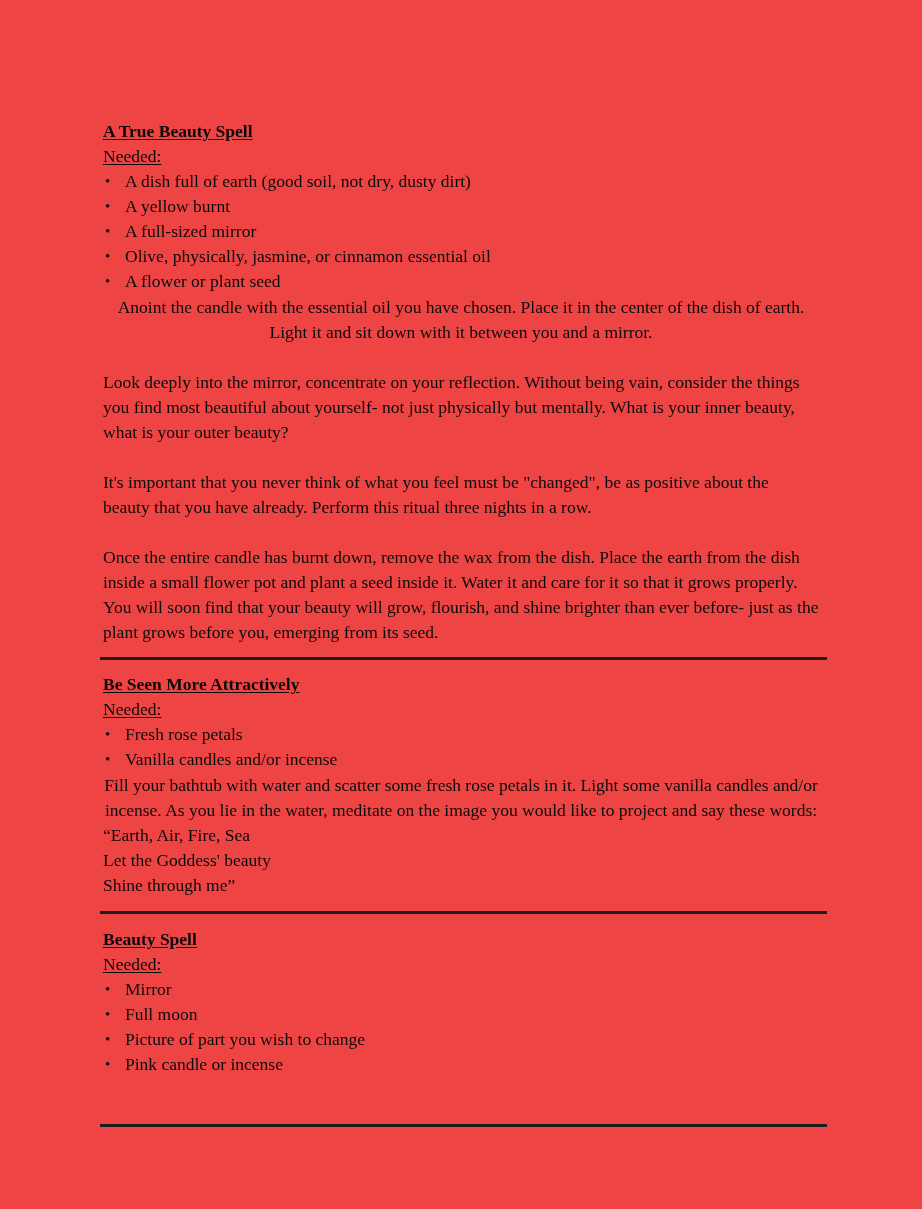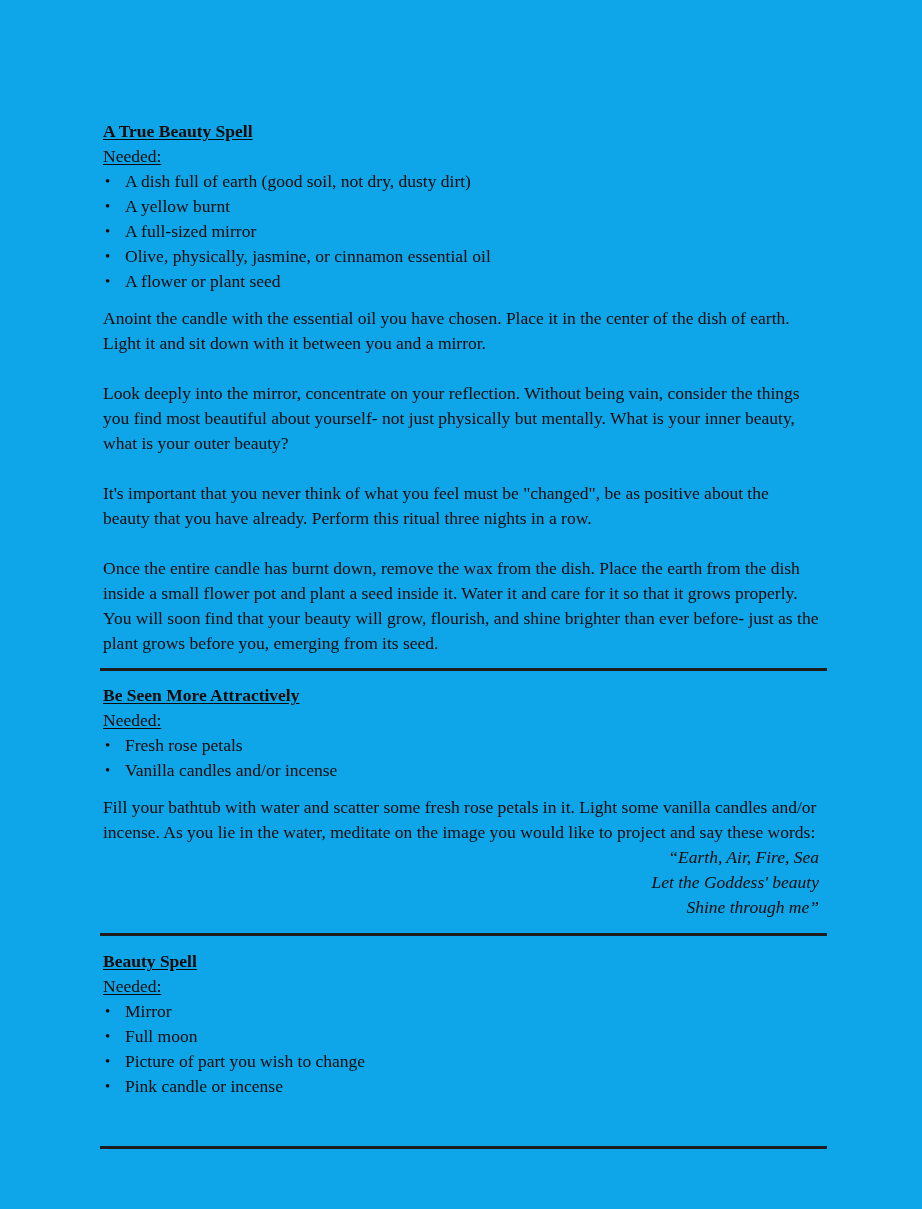--- a/index.html
+++ b/index.html
@@ -4,21 +4,21 @@
 <style>
   html, body {
     margin: 0;
     padding: 0;
     background: #ffffff;
   }
   .page {
     position: relative;
     width: 922px;
     height: 1209px;
-    background: #0ea5e9;
+    background: #ef4444;
     overflow: hidden;
     font-family: "Liberation Serif", "DejaVu Serif", serif;
     color: #0b0b0b;
   }
   .doc {
     position: absolute;
     left: 103px;
     top: 119px;
     width: 716px;
     font-size: 17.5px;
@@ -52,26 +52,25 @@
     position: absolute;
     left: 2px;
     top: 0;
     font-size: 15px;
     line-height: 25px;
   }
   p.body-para {
     margin: 25px 0 0 0;
   }
   p.body-para.flush {
-    margin-top: 12px;
+    margin-top: 1px;
+    text-align: center;
   }
   .chant-line {
-    font-style: italic;
     line-height: 25px;
-    text-align: right;
   }
   .divider {
     height: 3px;
     width: 727px;
     margin-left: -3px;
     background: #1d1d1d;
   }
   .divider.d1 { margin-top: 12px; margin-bottom: 12px; }
   .divider.d2 { margin-top: 13px; margin-bottom: 13px; }
   .divider.d3 { margin-top: 47px; }

